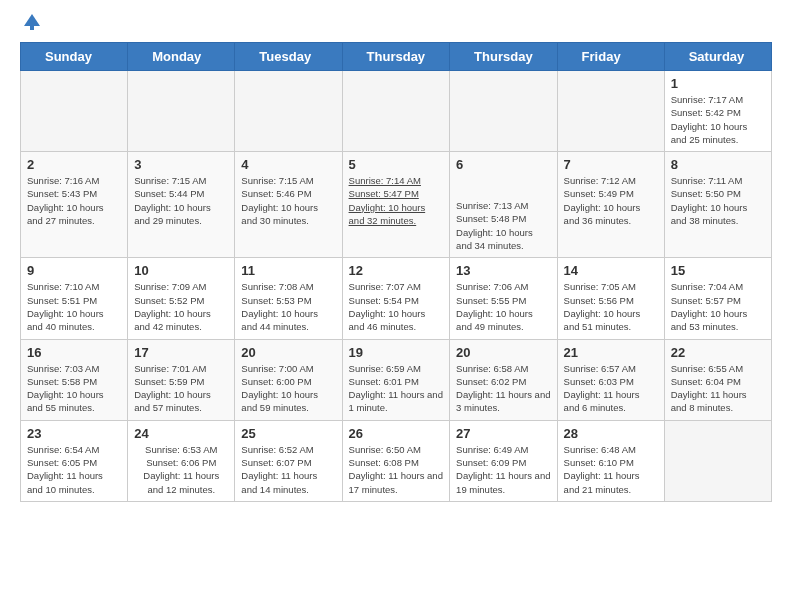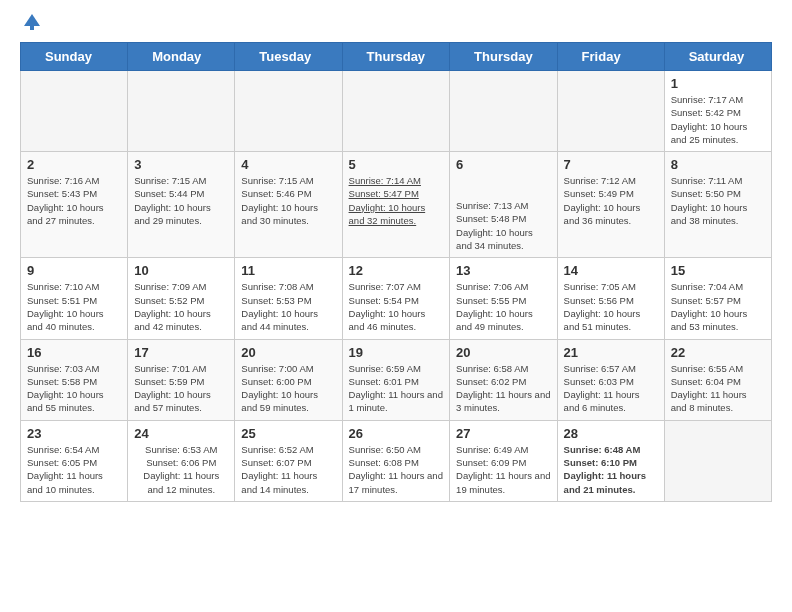--- a/index.html
+++ b/index.html
@@ -305,20 +305,20 @@
 Daylight: 11 hours and 17 minutes.</div>
         </td>
         <td>
           <div class="day-number">27</div>
           <div class="day-info" style="white-space: pre-line;">Sunrise: 6:49 AM
 Sunset: 6:09 PM
 Daylight: 11 hours and 19 minutes.</div>
         </td>
         <td>
           <div class="day-number">28</div>
-          <div class="day-info" style="white-space: pre-line; font-weight: bold;">Sunrise: 6:48 AM
+          <div class="day-info" style="white-space: pre-line;">Sunrise: 6:48 AM
 Sunset: 6:10 PM
 Daylight: 11 hours and 21 minutes.</div>
         </td>
         <td class="empty"></td>
       </tr>
     </tbody>
 </table>
 
 </body></html>

